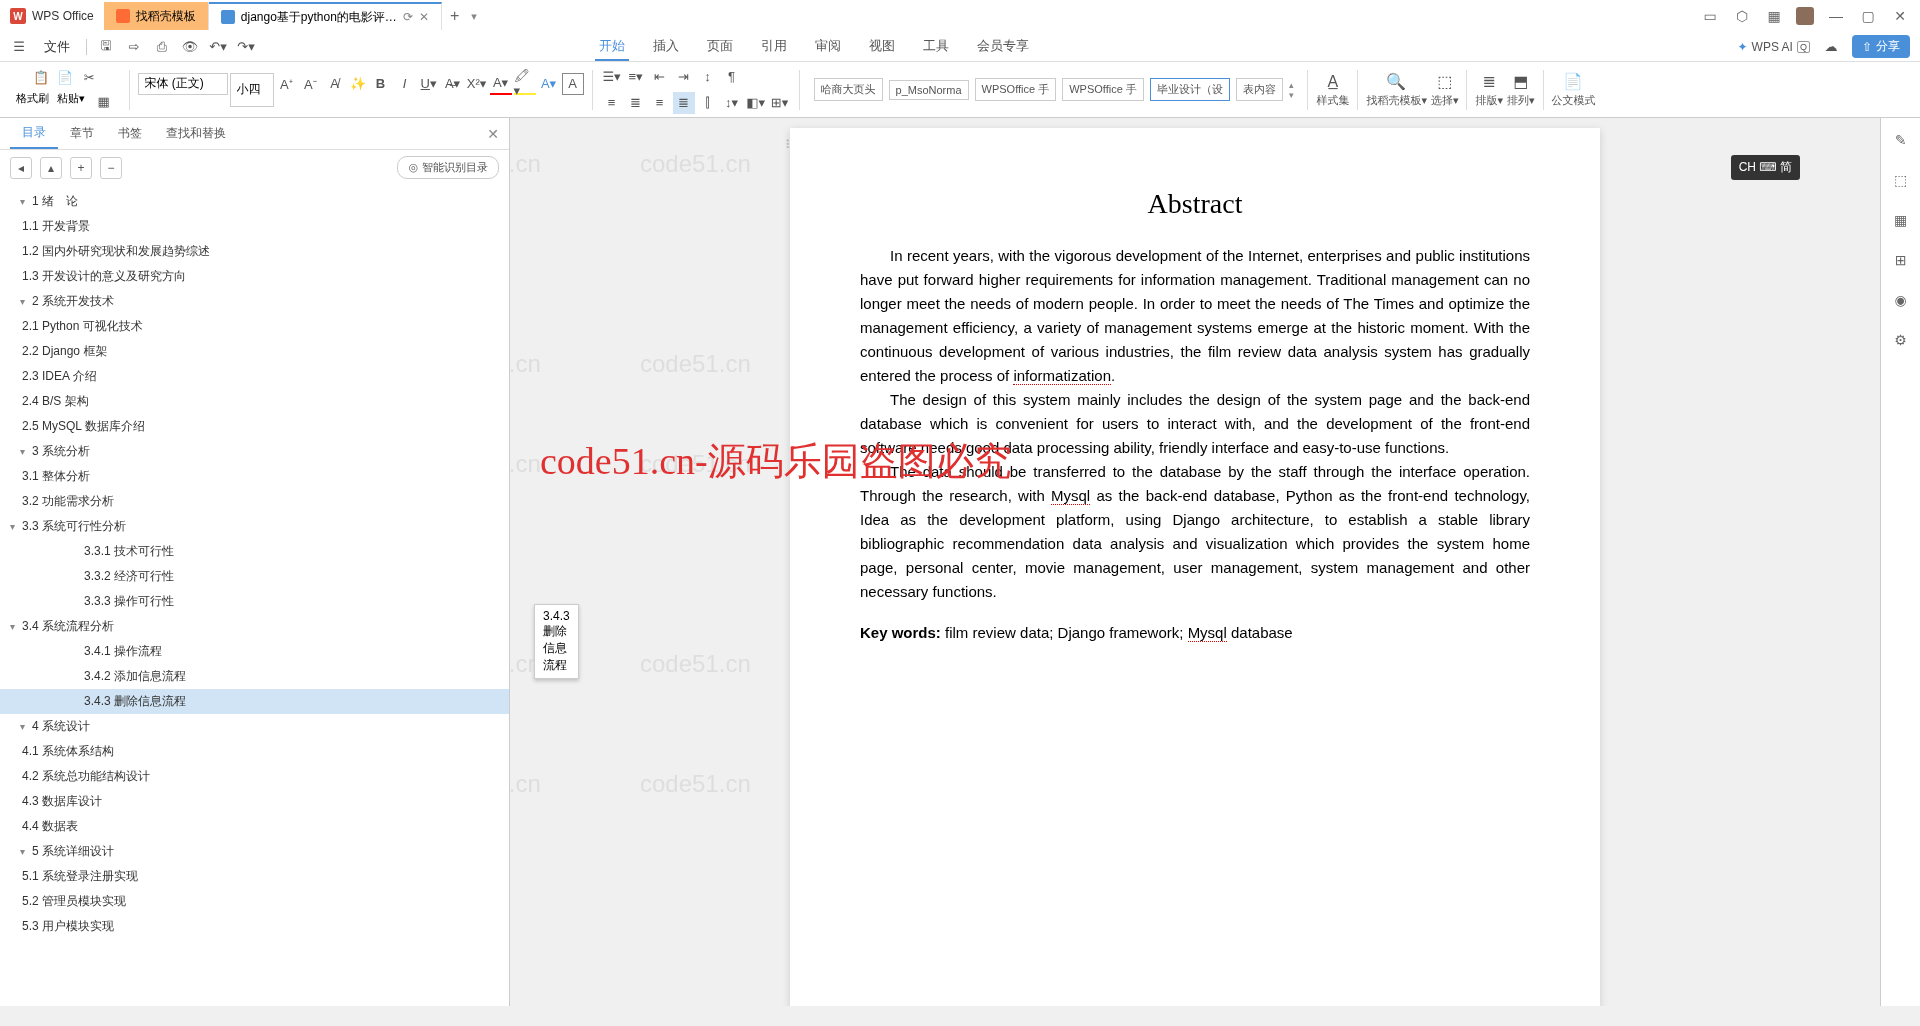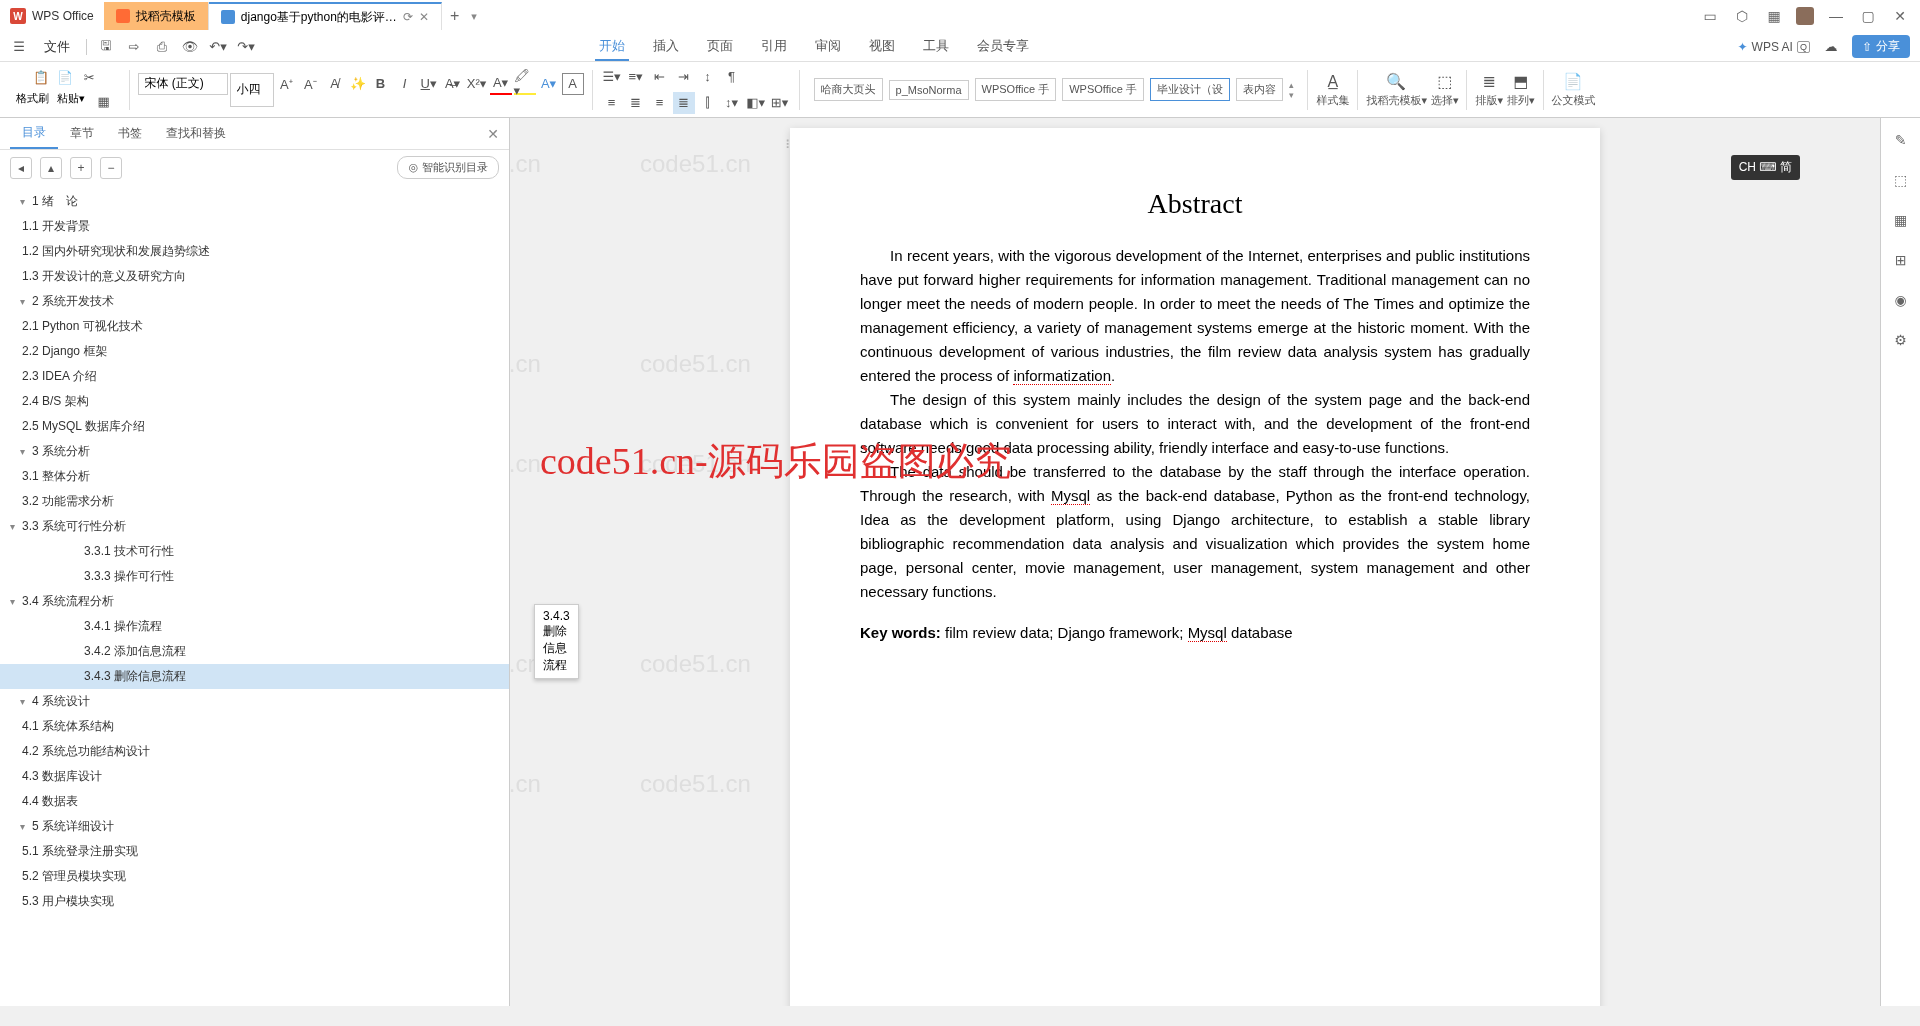--- a/index.html
+++ b/index.html
@@ -327,20 +327,24 @@
           <span class="outline-caret"></span>
           <span>3.2 功能需求分析</span>
         </div>
         <div class="outline-item outline-indent-1">
           <span class="outline-caret">▾</span>
           <span>3.3 系统可行性分析</span>
         </div>
         <div class="outline-item outline-indent-2">
           <span class="outline-caret"></span>
           <span>3.3.1 技术可行性</span>
+        </div>
+        <div class="outline-item outline-indent-2">
+          <span class="outline-caret"></span>
+          <span>3.3.2 经济可行性</span>
         </div>
         <div class="outline-item outline-indent-2">
           <span class="outline-caret"></span>
           <span>3.3.3 操作可行性</span>
         </div>
         <div class="outline-item outline-indent-1">
           <span class="outline-caret">▾</span>
           <span>3.4 系统流程分析</span>
         </div>
         <div class="outline-item outline-indent-2">

